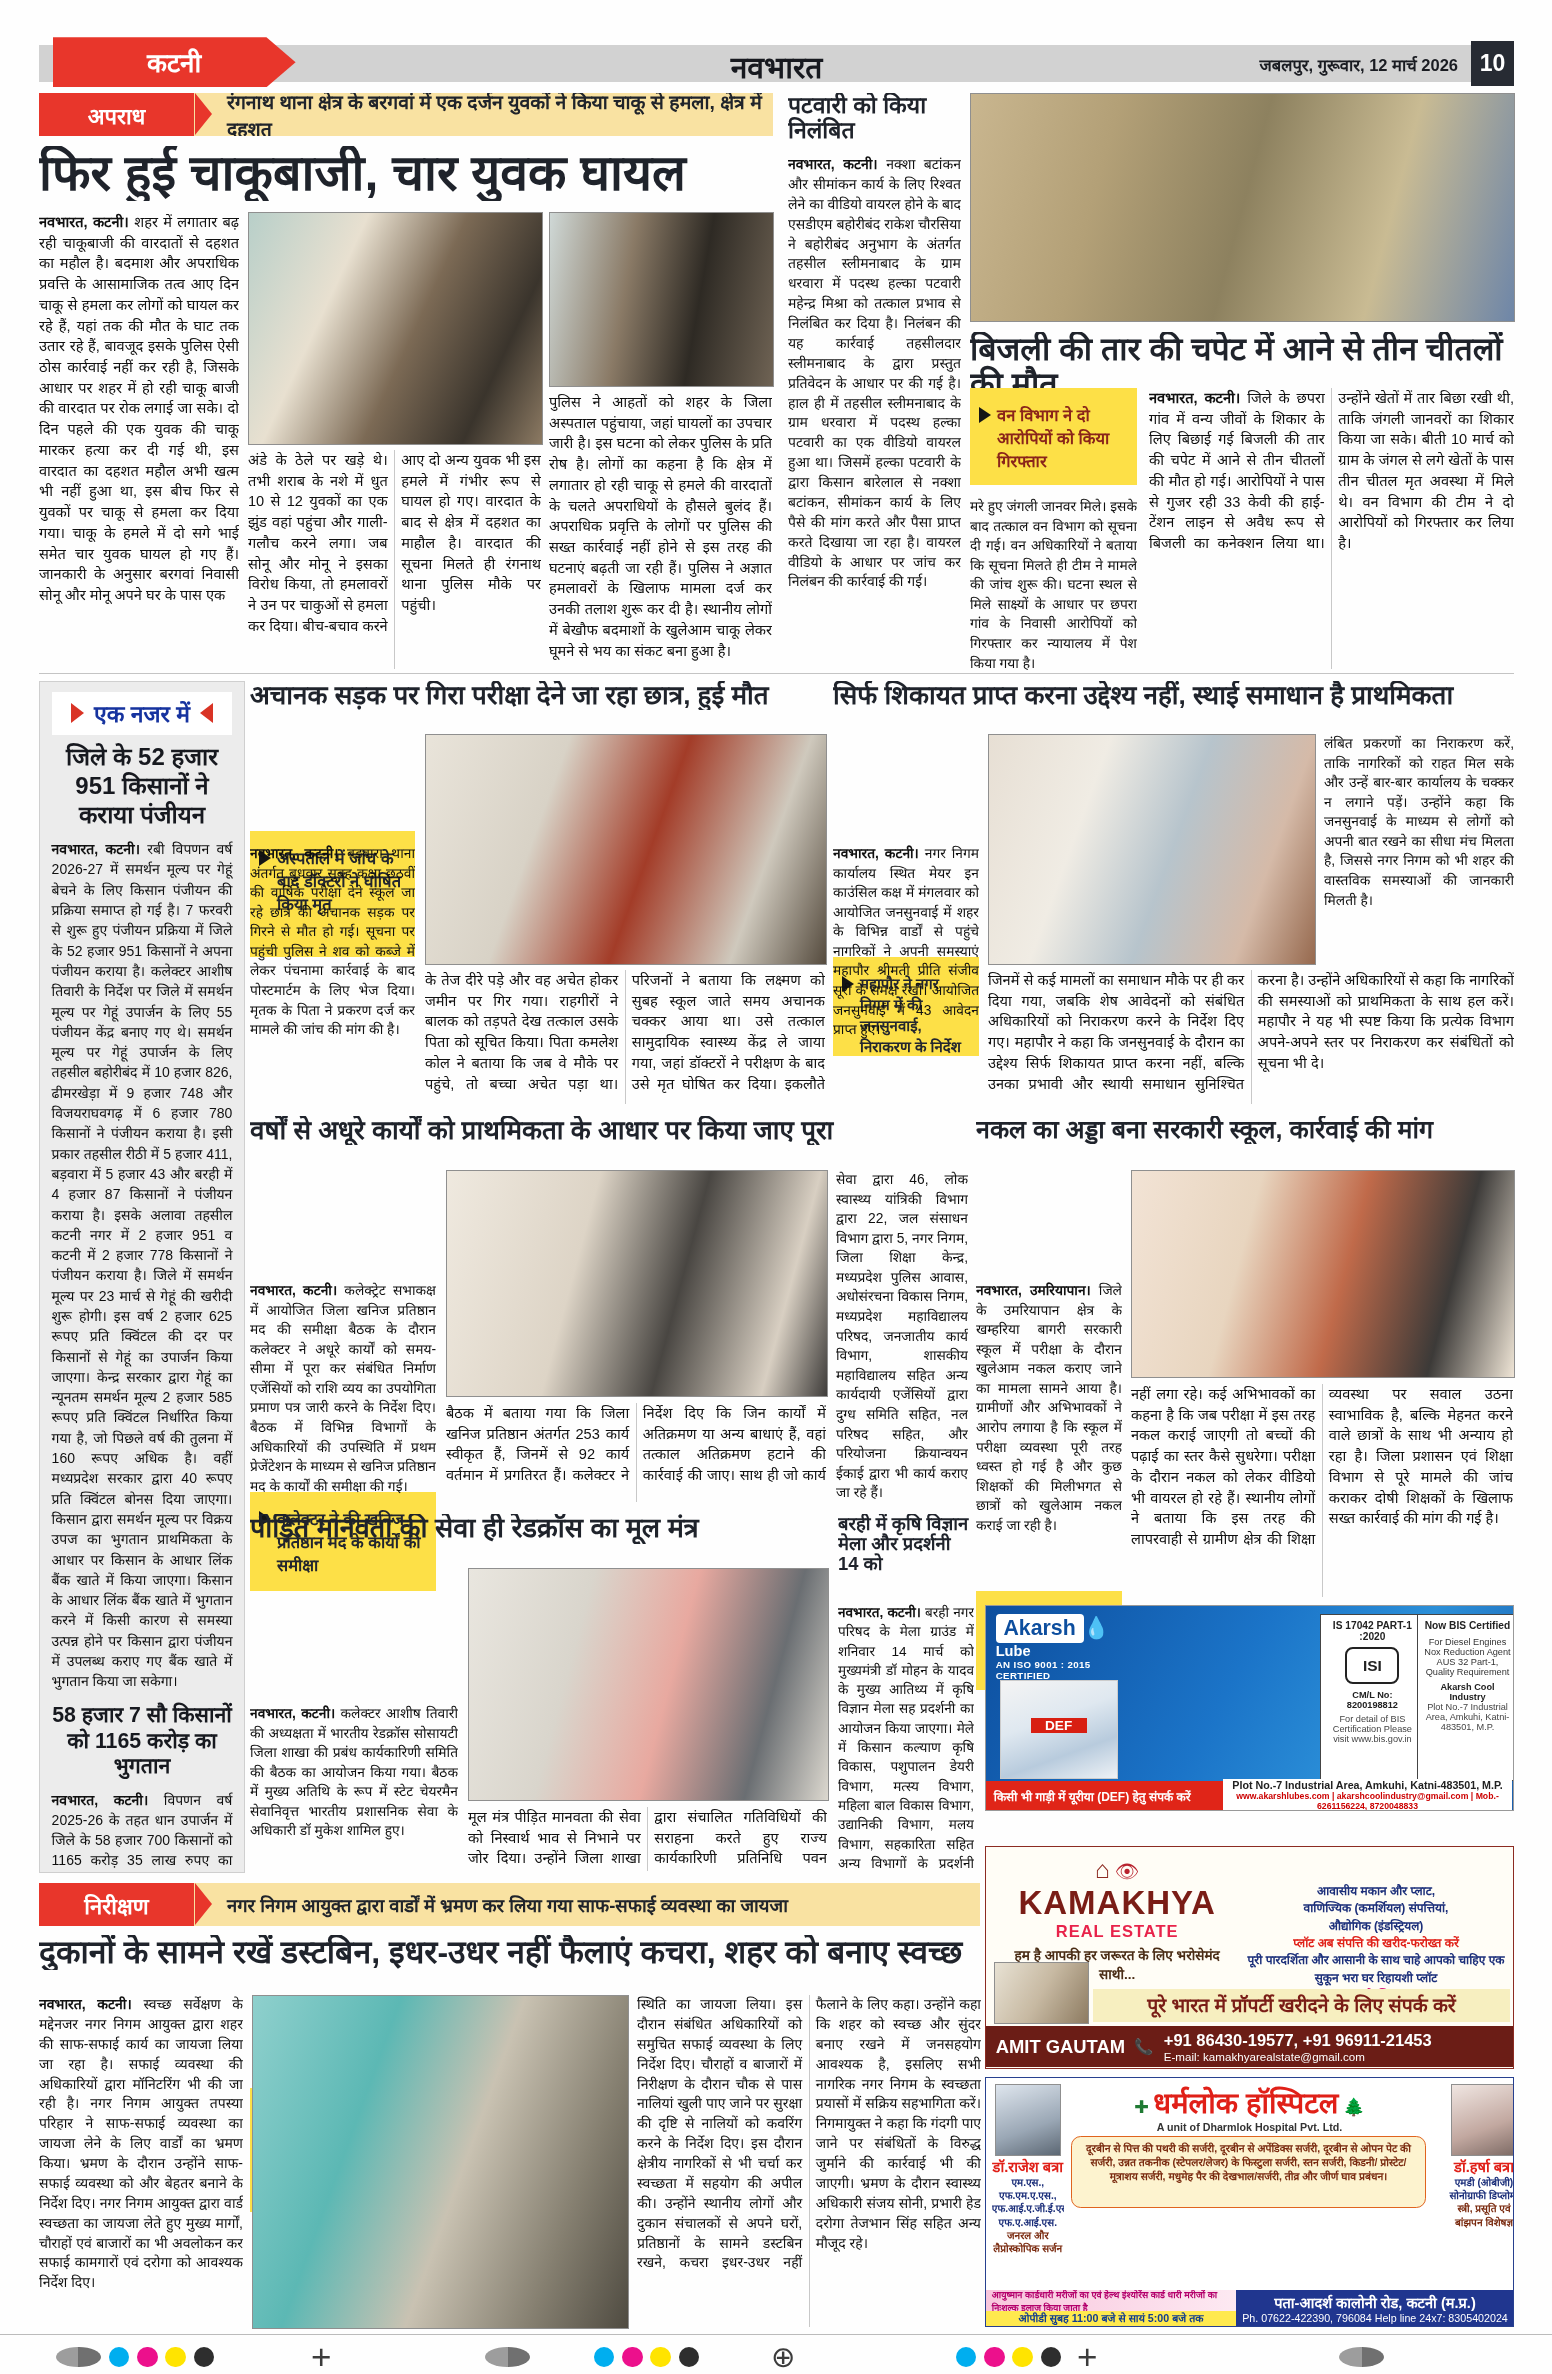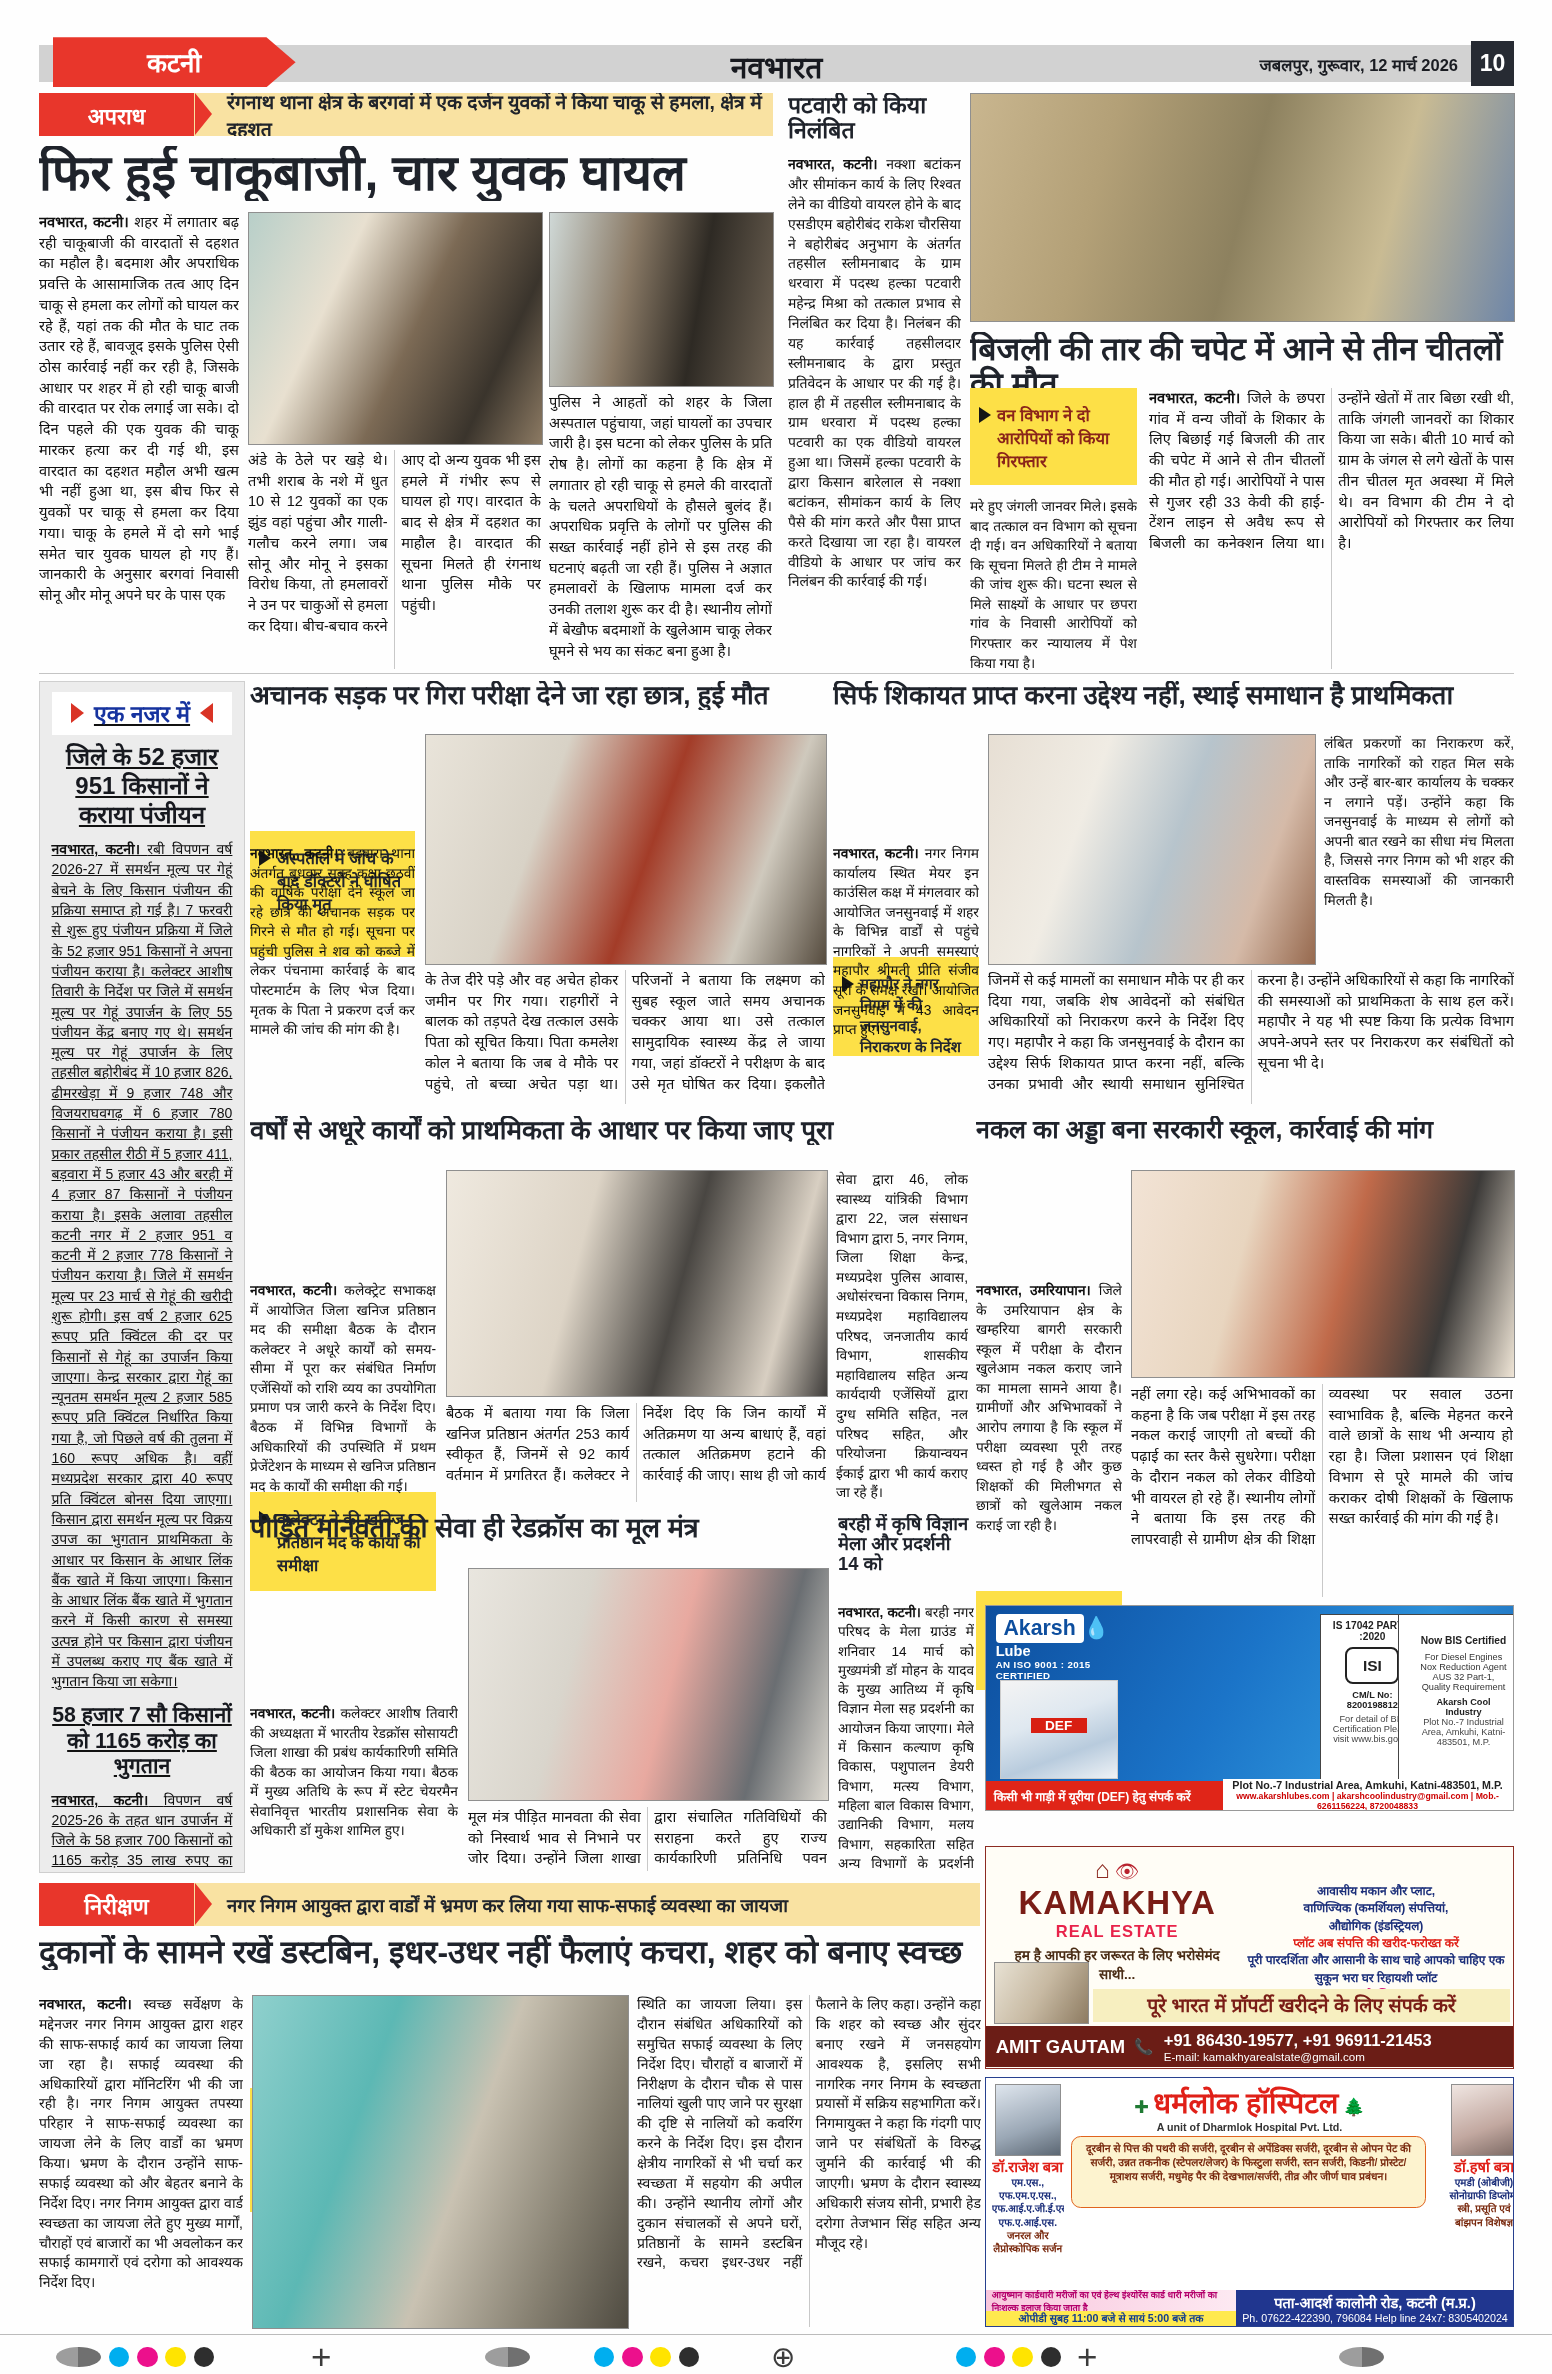--- a/index.html
+++ b/index.html
@@ -130,21 +130,21 @@
   <div class="abs headline" style="left:970px;top:332px;width:543px;font-size:32px;">बिजली की तार की चपेट में आने से तीन चीतलों की मौत</div>
   <div class="abs kicker red" style="left:970px;top:388px;width:167px;height:97px;box-sizing:border-box;">वन विभाग ने दो आरोपियों को किया गिरफ्तार</div>
   <div class="abs body" style="left:970px;top:497px;width:167px;height:173px;font-size:13.8px;">मरे हुए जंगली जानवर मिले। इसके बाद तत्काल वन विभाग को सूचना दी गई। वन अधिकारियों ने बताया कि सूचना मिलते ही टीम ने मामले की जांच शुरू की। घटना स्थल से मिले साक्ष्यों के आधार पर छपरा गांव के निवासी आरोपियों को गिरफ्तार कर न्यायालय में पेश किया गया है।</div>
   <div class="abs body cols2" style="left:1149px;top:388px;width:365px;height:281px;">
     <span class="byline">नवभारत, कटनी।</span>
     <span>जिले के छपरा गांव में वन्य जीवों के शिकार के लिए बिछाई गई बिजली की तार की चपेट में आने से तीन चीतलों की मौत हो गई। आरोपियों ने पास से गुजर रही 33 केवी की हाई-टेंशन लाइन से अवैध रूप से बिजली का कनेक्शन लिया था। उन्होंने खेतों में तार बिछा रखी थी, ताकि जंगली जानवरों का शिकार किया जा सके। बीती 10 मार्च को ग्राम के जंगल से लगे खेतों के पास तीन चीतल मृत अवस्था में मिले थे। वन विभाग की टीम ने दो आरोपियों को गिरफ्तार कर लिया है।</span>
   </div>
 
   <div class="hline" style="left:39px;top:673px;width:1475px;"></div>
 
-  <div class="abs sidebar" style="left:39px;top:681px;width:206px;height:1192px;text-decoration:underline;">
+  <div class="abs sidebar" style="left:39px;top:681px;width:206px;height:1192px;">
     <div class="sb-title">
       <span class="tri-r"></span>
       <span>एक नजर में</span>
       <span class="tri-l"></span>
     </div>
     <div class="sb-head">जिले के 52 हजार 951 किसानों ने कराया पंजीयन</div>
     <div class="sb-body">
       <span class="byline">नवभारत, कटनी।</span>
       <span>रबी विपणन वर्ष 2026-27 में समर्थन मूल्य पर गेहूं बेचने के लिए किसान पंजीयन की प्रक्रिया समाप्त हो गई है। 7 फरवरी से शुरू हुए पंजीयन प्रक्रिया में जिले के 52 हजार 951 किसानों ने अपना पंजीयन कराया है। कलेक्टर आशीष तिवारी के निर्देश पर जिले में समर्थन मूल्य पर गेहूं उपार्जन के लिए 55 पंजीयन केंद्र बनाए गए थे। समर्थन मूल्य पर गेहूं उपार्जन के लिए तहसील बहोरीबंद में 10 हजार 826, ढीमरखेड़ा में 9 हजार 748 और विजयराघवगढ़ में 6 हजार 780 किसानों ने पंजीयन कराया है। इसी प्रकार तहसील रीठी में 5 हजार 411, बड़वारा में 5 हजार 43 और बरही में 4 हजार 87 किसानों ने पंजीयन कराया है। इसके अलावा तहसील कटनी नगर में 2 हजार 951 व कटनी में 2 हजार 778 किसानों ने पंजीयन कराया है। जिले में समर्थन मूल्य पर 23 मार्च से गेहूं की खरीदी शुरू होगी। इस वर्ष 2 हजार 625 रूपए प्रति क्विंटल की दर पर किसानों से गेहूं का उपार्जन किया जाएगा। केन्द्र सरकार द्वारा गेहूं का न्यूनतम समर्थन मूल्य 2 हजार 585 रूपए प्रति क्विंटल निर्धारित किया गया है, जो पिछले वर्ष की तुलना में 160 रूपए अधिक है। वहीं मध्यप्रदेश सरकार द्वारा 40 रूपए प्रति क्विंटल बोनस दिया जाएगा। किसान द्वारा समर्थन मूल्य पर विक्रय उपज का भुगतान प्राथमिकता के आधार पर किसान के आधार लिंक बैंक खाते में किया जाएगा। किसान के आधार लिंक बैंक खाते में भुगतान करने में किसी कारण से समस्या उत्पन्न होने पर किसान द्वारा पंजीयन में उपलब्ध कराए गए बैंक खाते में भुगतान किया जा सकेगा।</span>
     </div>
@@ -216,21 +216,21 @@
     </div>
     <div class="abs photo" style="left:13.6px;top:74px;width:116px;height:97px;background:linear-gradient(160deg,#f4f4f4 0%,#dfe8f0 40%,#b8cbdd 70%,#eef2f6 100%);border:1px solid #ccc;">
       <div style="margin:37px auto 0;width:56px;text-align:center;background:#d81f12;color:#fff;font-weight:bold;font-size:13.6px;">DEF</div>
     </div>
     <div class="abs ak-panel" style="left:334px;top:7.8px;width:93px;height:155px;padding:4.9px;font-size:9.2px;text-align:center;">
       <div style="font-weight:bold;font-size:10.2px;">IS 17042 PART-1 :2020</div>
       <div style="margin:5.8px auto;width:50px;height:33px;border:2.9px solid #222;border-radius:7.8px;font-weight:bold;font-size:15.5px;line-height:33px;">ISI</div>
       <div style="font-weight:bold;">CM/L No: 8200198812</div>
       <div style="margin-top:3.9px;color:#444;">For detail of BIS Certification Please visit www.bis.gov.in</div>
     </div>
-    <div class="abs ak-panel" style="left:412px;top:7.8px;width:89px;height:155px;padding:20px;font-size:9.2px;text-align:center;">
+    <div class="abs ak-panel" style="left:431px;top:7.8px;width:89px;height:155px;padding:5px;font-size:9.2px;text-align:center;">
       <div style="font-weight:bold;font-size:10.2px;">Now BIS Certified</div>
       <div style="margin-top:5.8px;color:#333;">For Diesel Engines Nox Reduction Agent AUS 32 Part-1, Quality Requirement</div>
       <div style="margin-top:5.8px;font-weight:bold;">Akarsh Cool Industry</div>
       <div style="color:#444;">Plot No.-7 Industrial Area, Amkuhi, Katni-483501, M.P.</div>
     </div>
     <div class="abs redstrip" style="left:0;top:175px;width:233px;height:31px;font-size:12px;display:flex;align-items:center;padding:0 7.8px;">किसी भी गाड़ी में यूरीया (DEF) हेतु संपर्क करें</div>
     <div class="abs" style="left:237px;top:173px;width:289px;text-align:center;background:#fff;color:#222;height:33px;">
       <div style="font-size:10.7px;font-weight:bold;">Plot No.-7 Industrial Area, Amkuhi, Katni-483501, M.P.</div>
       <div style="font-size:8.7px;color:#c00;font-weight:bold;">www.akarshlubes.com | akarshcoolindustry@gmail.com | Mob.- 6261156224, 8720048833</div>
     </div>

